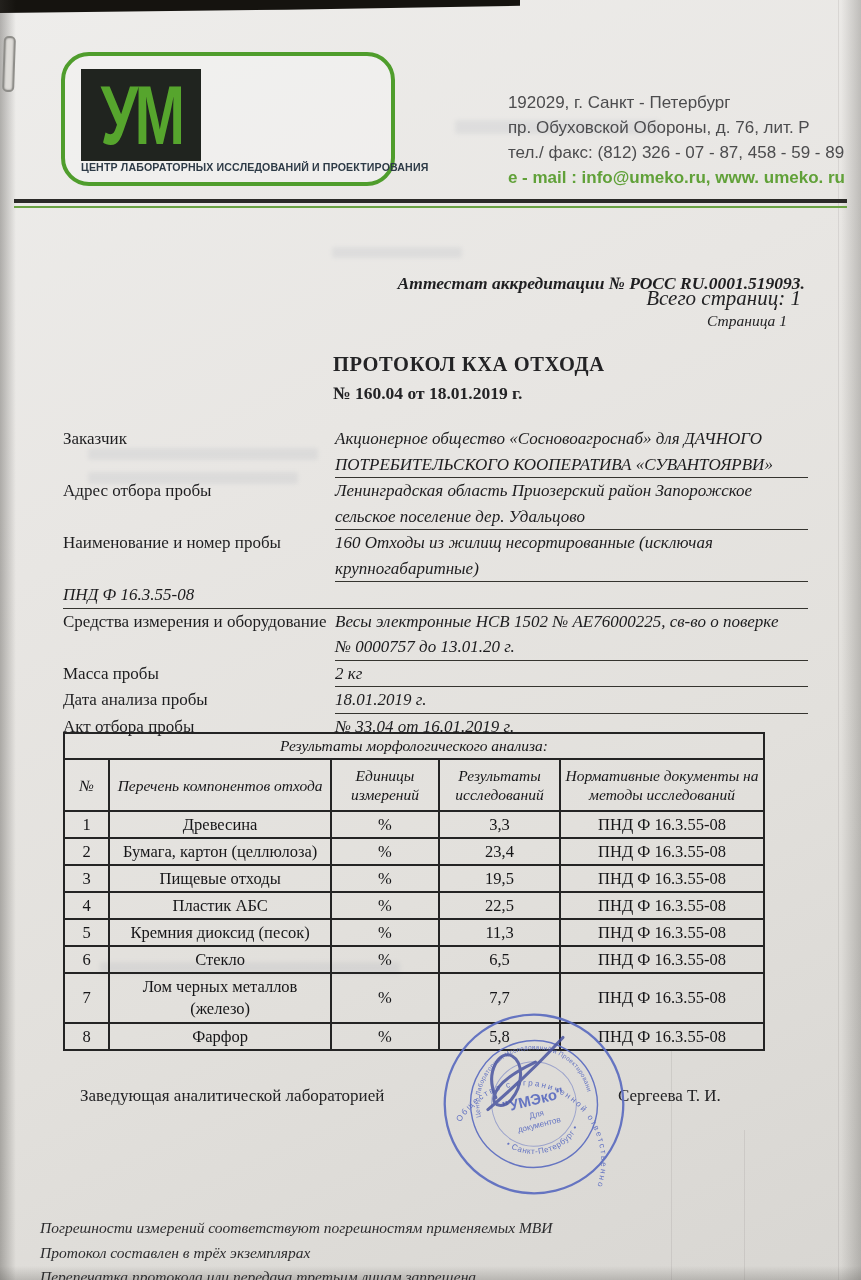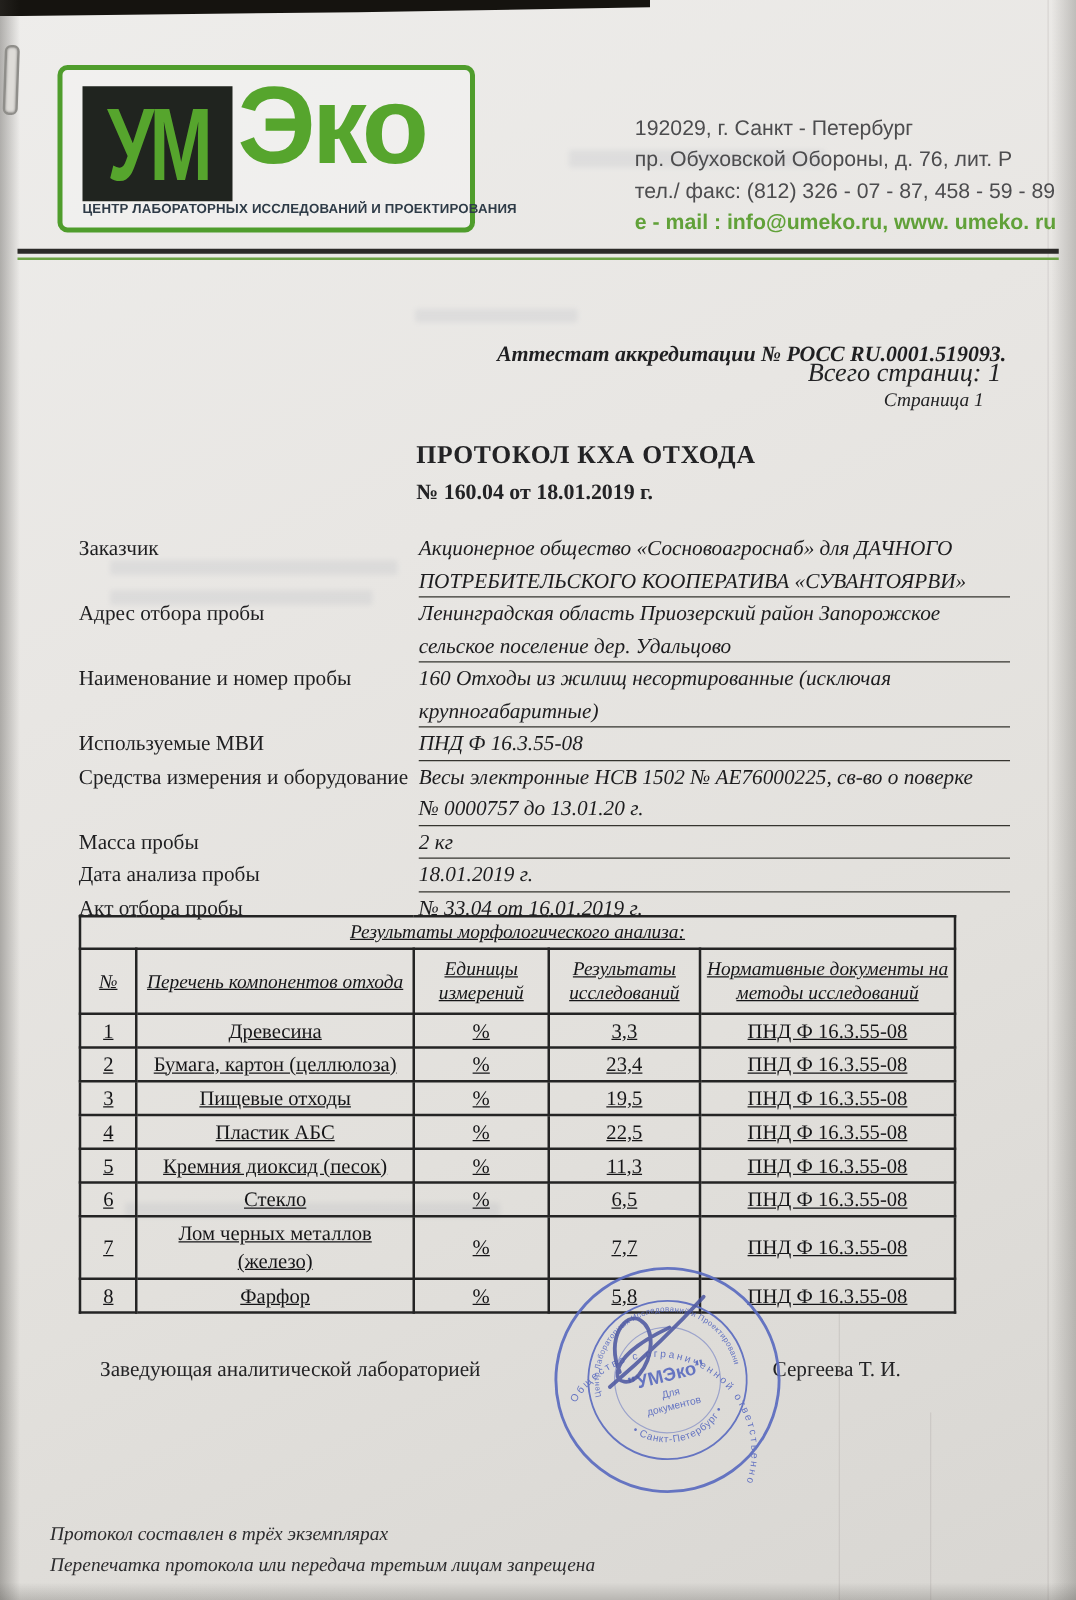--- a/index.html
+++ b/index.html
@@ -15,22 +15,22 @@
     background:linear-gradient(90deg,rgba(60,58,54,.35),rgba(60,58,54,0));}
   .right-edge{position:absolute;right:0;top:0;width:20px;height:1280px;
     background:linear-gradient(270deg,rgba(90,88,84,.30),rgba(90,88,84,0));}
   .bottom-edge{position:absolute;left:0;bottom:0;width:861px;height:14px;
     background:linear-gradient(0deg,rgba(80,78,74,.25),rgba(80,78,74,0));}
   .crease{position:absolute;width:1px;background:#6f6d68;opacity:.14;}
   .paperclip{position:absolute;left:3px;top:36px;width:8px;height:52px;border:2px solid #8f8e8a;
     border-radius:5px;background:#dedcd8;box-shadow:inset 0 0 2px rgba(0,0,0,.4);transform:rotate(2deg);}
   .ghost{position:absolute;background:#7d8698;opacity:.11;filter:blur(2px);border-radius:2px;}
   
-  .logo-box{position:absolute;left:46px;top:52px;width:326px;height:126px;
-    border:4px solid #4f9d2c;border-radius:8px;background:rgba(250,250,248,.35);}
+  .logo-box{position:absolute;left:61px;top:52px;width:326px;height:126px;
+    border:4px solid #4f9d2c;border-radius:28px;background:rgba(250,250,248,.35);}
   .logo-black{position:absolute;left:16px;top:13px;width:120px;height:92px;background:#20241f;
     display:flex;align-items:center;justify-content:center;}
   .logo-um{font-family:"Liberation Sans","DejaVu Sans",sans-serif;font-weight:bold;font-size:66px;
     color:#56a52d;letter-spacing:-4px;transform:scaleY(1.25) scaleX(.92);line-height:1;}
   .logo-eko{position:absolute;left:140px;top:-8px;font-family:"Liberation Sans","DejaVu Sans",sans-serif;
     font-weight:bold;font-size:88px;color:#56a52d;letter-spacing:-3px;line-height:1.18;}
   .logo-tagline{position:absolute;left:16px;bottom:9px;font-family:"Liberation Sans","DejaVu Sans",sans-serif;
     font-weight:bold;font-size:10.6px;color:#2e3b47;white-space:nowrap;letter-spacing:.15px;}
   .address{position:absolute;top:90px;right:16px;text-align:left;
     font-family:"Liberation Sans","DejaVu Sans",sans-serif;font-size:17px;line-height:25px;color:#4c4c4e;}
@@ -45,21 +45,21 @@
   .doc-num{position:absolute;left:333px;top:383px;font-weight:bold;font-size:17.5px;}
   
   .fields{position:absolute;left:63px;top:426px;width:745px;}
   .field{display:flex;align-items:flex-start;}
   .field .lbl{flex:0 0 272px;font-size:17px;line-height:25.5px;color:#1e1e20;}
   .field .val{flex:1;min-width:0;}
   .field .line{display:block;font-style:italic;font-size:17px;line-height:25.5px;white-space:nowrap;color:#1c1c1e;}
   .field .line.ul{border-bottom:1.6px solid #35342f;}
   
   .analysis-table{position:absolute;left:63px;top:732px;width:702px;border-collapse:collapse;
-    font-size:16.5px;color:#161618;text-decoration:underline;}
+    font-size:16.5px;color:#161618;}
   .analysis-table td,.analysis-table th{border:2px solid #242424;padding:0 4px;text-align:center;vertical-align:middle;font-weight:normal;}
   .analysis-table .cap td{font-style:italic;font-size:15.5px;height:24px;}
   .analysis-table .hdr th{font-style:italic;font-size:15.5px;height:50px;line-height:19px;}
   .analysis-table .row td{height:25px;}
   .analysis-table .tall td{height:48px;line-height:22px;}
   
   .sign-label{position:absolute;left:80px;top:1086px;font-size:17px;}
   .sign-name{position:absolute;left:618px;top:1086px;font-size:17px;}
   .stamp{position:absolute;left:438px;top:1008px;width:192px;height:192px;transform:rotate(-14deg);opacity:.92;}
   
@@ -82,21 +82,20 @@
   <div class="ghost" style="left:455px;top:120px;width:205px;height:14px;"></div>
   <div class="ghost" style="left:332px;top:247px;width:130px;height:11px;"></div>
   <div class="ghost" style="left:88px;top:448px;width:230px;height:12px;"></div>
   <div class="ghost" style="left:88px;top:472px;width:210px;height:12px;"></div>
   <div class="ghost" style="left:100px;top:962px;width:300px;height:12px;"></div>
 
   <div class="logo-box">
     <div class="logo-black">
       <div class="logo-um">УМ</div>
     </div>
-    <div class="logo-eko">Эко</div>
     <div class="logo-tagline">ЦЕНТР ЛАБОРАТОРНЫХ ИССЛЕДОВАНИЙ И ПРОЕКТИРОВАНИЯ</div>
   </div>
 
   <div class="address">
     <div>192029, г. Санкт - Петербург</div>
     <div>пр. Обуховской Обороны, д. 76, лит. Р</div>
     <div>тел./ факс: (812) 326 - 07 - 87, 458 - 59 - 89</div>
     <div class="email">e - mail : info@umeko.ru, www. umeko. ru</div>
   </div>
 
@@ -126,21 +125,20 @@
       </div>
     </div>
     <div class="field">
       <div class="lbl">Наименование и номер пробы</div>
       <div class="val">
         <span class="line">160 Отходы из жилищ несортированные (исключая</span>
         <span class="line ul">крупногабаритные)</span>
       </div>
     </div>
     <div class="field">
-      <div class="lbl">Используемые МВИ</div>
       <div class="val">
         <span class="line ul">ПНД Ф 16.3.55-08</span>
       </div>
     </div>
     <div class="field">
       <div class="lbl">Средства измерения и оборудование</div>
       <div class="val">
         <span class="line">Весы электронные НСВ 1502 № АЕ76000225, св-во о поверке</span>
         <span class="line ul">№ 0000757 до 13.01.20 г.</span>
       </div>
@@ -269,17 +267,18 @@
     <text x="100" y="101" text-anchor="middle" fill="#5b6cc0" font-family="Liberation Sans, DejaVu Sans, sans-serif" font-size="15.5" font-weight="bold">"УМЭко"</text>
     <text x="100" y="114" text-anchor="middle" fill="#5b6cc0" font-family="Liberation Sans, DejaVu Sans, sans-serif" font-size="8.5">Для</text>
     <text x="100" y="125" text-anchor="middle" fill="#5b6cc0" font-family="Liberation Sans, DejaVu Sans, sans-serif" font-size="8.5">документов</text>
     <g fill="none" stroke="#46519f" stroke-width="3.2" stroke-linecap="round" opacity=".9">
       <path d="M63,84 C58,54 80,36 90,46 C100,56 94,78 78,90 C68,97 58,92 61,84 C66,70 92,62 112,58"></path>
       <path d="M52,94 C84,78 116,60 146,40"></path>
     </g>
   </svg>
 
   <div class="footnotes">
+    <div>Погрешности измерений соответствуют погрешностям применяемых МВИ</div>
     <div>Протокол составлен в трёх экземплярах</div>
     <div>Перепечатка протокола или передача третьим лицам запрещена</div>
   </div>
 
 </div>
 
 </body></html>

